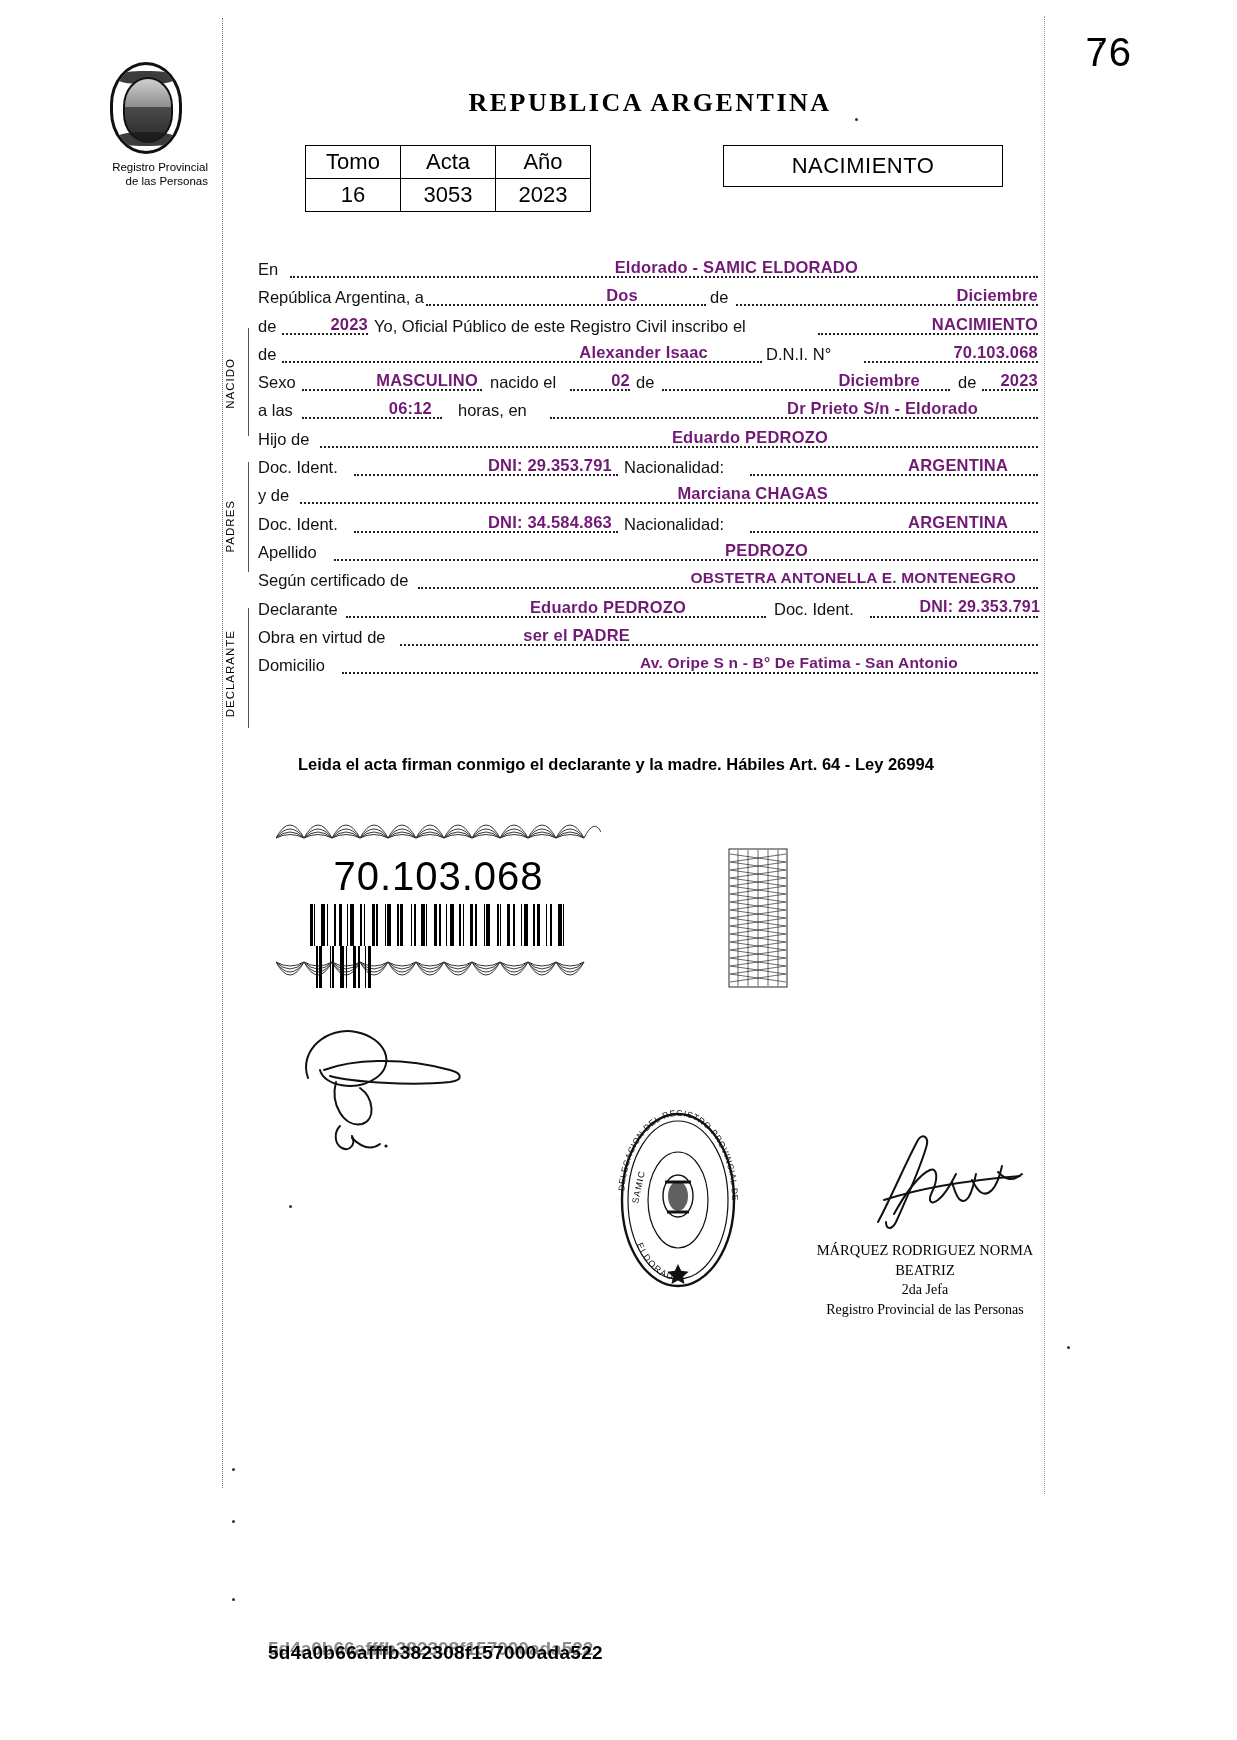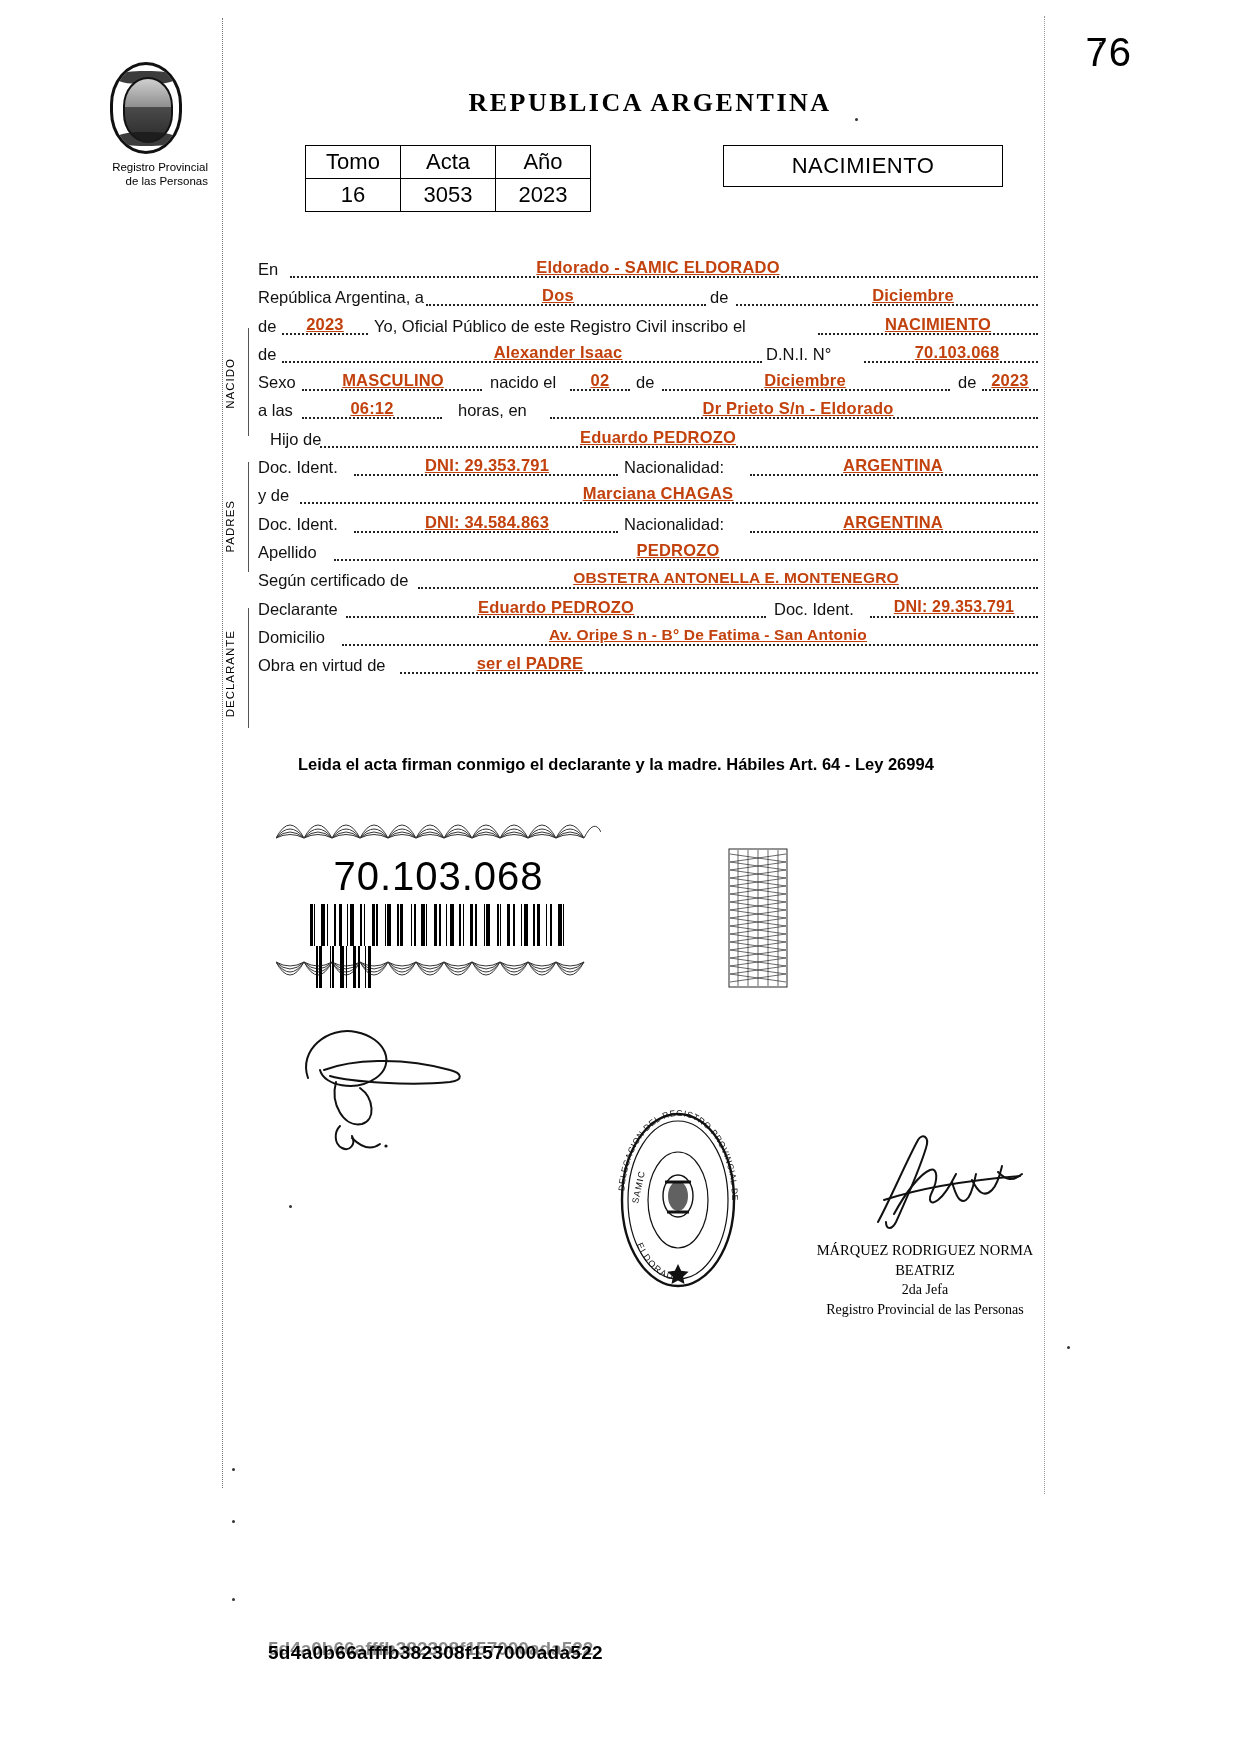--- a/index.html
+++ b/index.html
@@ -191,23 +191,22 @@
     top: 17px;
     height: 1px;
     border-bottom: 2px dotted #222;
   }
   .val {
     position: absolute;
     top: 0px;
     font-weight: bold;
     font-size: 16.5px;
     letter-spacing: .2px;
-    text-align: center;
-    color: #c2410c;
-    text-decoration: underline;
+    text-align: right;
+    color: #701a75;
   }
 
   
   .note {
     position: absolute;
     left: 298px;
     top: 752px;
     width: 720px;
     font-size: 16.5px;
     font-weight: bold;
@@ -424,21 +423,21 @@
     <div class="line">
       <span class="lab" style="left:0px;">a las</span>
       <span class="dots" style="left:44px; width:140px;"></span>
       <span class="val" style="left:54px; width:120px;">06:12</span>
       <span class="lab" style="left:192px;margin-left:8px;">horas, en</span>
       <span class="dots" style="left:292px; width:488px;"></span>
       <span class="val" style="left:360px; width:360px;">Dr Prieto S/n - Eldorado</span>
     </div>
 
     <div class="line">
-      <span class="lab" style="left:12px;">Hijo de</span>
+      <span class="lab" style="left:0px;">Hijo de</span>
       <span class="dots" style="left:62px; width:718px;"></span>
       <span class="val" style="left:230px; width:340px;">Eduardo PEDROZO</span>
     </div>
 
     <div class="line">
       <span class="lab" style="left:0px;">Doc. Ident.</span>
       <span class="dots" style="left:96px; width:264px;"></span>
       <span class="val" style="left:104px; width:250px;">DNI: 29.353.791</span>
       <span class="lab" style="left:366px;">Nacionalidad:</span>
       <span class="dots" style="left:492px; width:288px;"></span>
@@ -475,29 +474,29 @@
     <div class="line">
       <span class="lab" style="left:0px;">Declarante</span>
       <span class="dots" style="left:88px; width:420px;"></span>
       <span class="val" style="left:168px; width:260px;">Eduardo PEDROZO</span>
       <span class="lab" style="left:516px;">Doc. Ident.</span>
       <span class="dots" style="left:612px; width:168px;"></span>
       <span class="val" style="left:610px; width:172px; font-size:16px;">DNI: 29.353.791</span>
     </div>
 
     <div class="line">
+      <span class="lab" style="left:0px;">Obra en virtud de</span>
+      <span class="dots" style="left:142px; width:638px;"></span>
+      <span class="val" style="left:172px; width:200px;">ser el PADRE</span>
+    </div>
+
+    <div class="line">
       <span class="lab" style="left:0px;">Domicilio</span>
       <span class="dots" style="left:84px; width:696px;"></span>
       <span class="val" style="left:200px; width:500px; font-size:15.5px;">Av. Oripe S n - B° De Fatima - San Antonio</span>
-    </div>
-
-    <div class="line">
-      <span class="lab" style="left:0px;">Obra en virtud de</span>
-      <span class="dots" style="left:142px; width:638px;"></span>
-      <span class="val" style="left:172px; width:200px;">ser el PADRE</span>
     </div>
 
   </div>
 
   <div class="note">Leida el acta firman conmigo el declarante y la madre. Hábiles   Art. 64 - Ley 26994</div>
 
   <div class="sec-strip">
     <svg class="guilloche" style="top:0;" viewBox="0 0 325 28" preserveAspectRatio="none">
       <g fill="none" stroke="#111" stroke-width="1">
         <path d="M0 26 Q 14 0 28 26 Q 42 0 56 26 Q 70 0 84 26 Q 98 0 112 26 Q 126 0 140 26 Q 154 0 168 26 Q 182 0 196 26 Q 210 0 224 26 Q 238 0 252 26 Q 266 0 280 26 Q 294 0 308 26 Q 318 6 325 20"></path>

